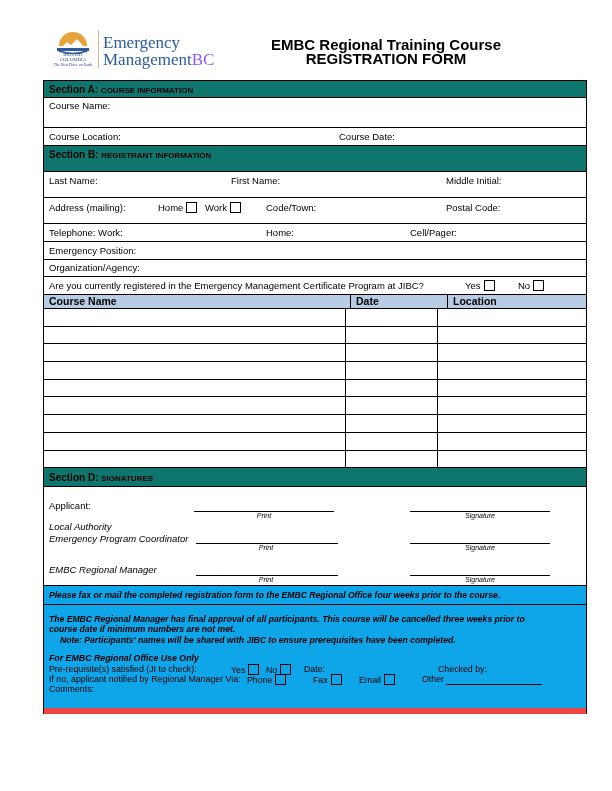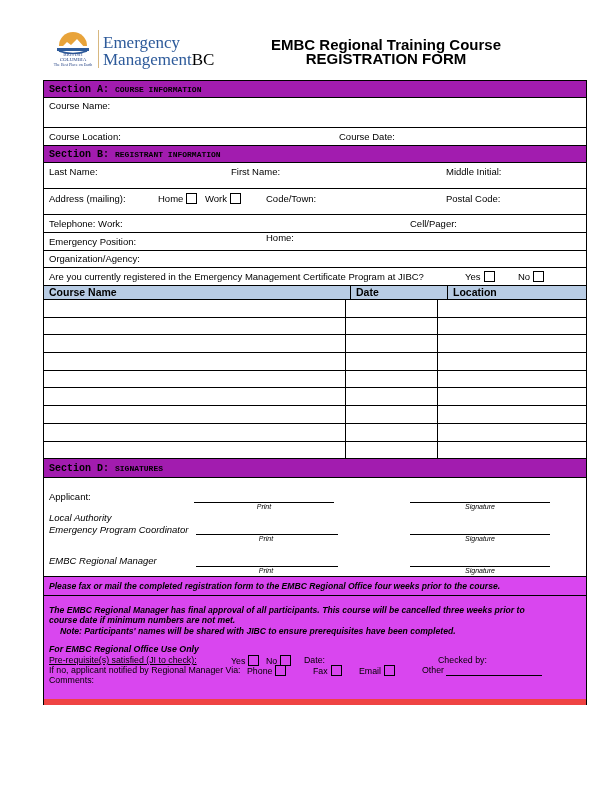--- a/index.html
+++ b/index.html
@@ -3,39 +3,39 @@
 <meta charset="utf-8">
 <style>
   html, body { margin: 0; padding: 0; background: #ffffff; }
   body { width: 612px; height: 791px; position: relative; font-family: "Liberation Sans", sans-serif; color: #000; overflow: hidden; }
   .abs { position: absolute; }
   .logo { left: 48px; top: 24px; width: 170px; height: 50px; }
   .logo .crest { position: absolute; left: 5px; top: 4px; width: 40px; height: 42px; }
   .logo .crest-text { position: absolute; left: 3px; top: 28px; width: 44px; font-family: "Liberation Serif", serif; font-size: 5px; line-height: 5px; text-align: center; color: #2d4a8a; }
   .logo .divider { position: absolute; left: 50px; top: 6px; width: 1px; height: 38px; background: #d8b880; }
   .logo .brand { position: absolute; left: 55px; top: 10px; font-family: "Liberation Serif", serif; font-size: 17px; line-height: 17px; color: #2d5a9a; }
-  .logo .brand .bc { color: #000000; }
+  .logo .brand .bc { color: #8b5cf6; }
   .title { left: 270px; top: 38px; width: 232px; text-align: center; font-weight: bold; font-size: 15px; line-height: 14px; }
 
   .form { left: 43px; top: 80px; width: 542px; border: 1px solid #000; border-bottom: none; }
   .row { position: relative; border-bottom: 1px solid #000; font-size: 9.5px; box-sizing: border-box; }
-  .hdr { background: #a21caf; font-weight: bold; font-size: 10px; font-family: Liberation Mono, monospace; }
+  .hdr { background: #0f766e; font-weight: bold; font-size: 10px; }
   .hdr .sc { font-size: 8px; }
   .row span.t { position: absolute; white-space: nowrap; }
   .cb { display: inline-block; width: 9px; height: 9px; border: 1px solid #000; background: #fff; vertical-align: -2px; margin-left: 3px; }
   .blue .cb { background: transparent; }
   .grid-row { display: flex; border-bottom: 1px solid #000; height: 17.7px; box-sizing: border-box; }
   .grid-row .c1 { width: 301px; border-right: 1px solid #000; }
   .grid-row .c2 { width: 91px; border-right: 1px solid #000; }
   .grid-row .c3 { flex: 1; }
   .grid-row.head { background: #b8cce4; font-weight: bold; font-size: 10.5px; }
   .grid-row.head div { padding-left: 5px; line-height: 16px; }
   .sigline { position: absolute; border-top: 1px solid #000; height: 0; }
   .siglabel { position: absolute; font-size: 7px; font-style: italic; text-align: center; }
-  .note { background: #d946ef; font-style: italic; font-weight: bold; font-size: 8.6px; }
+  .note { background: #0ea5e9; font-style: italic; font-weight: bold; font-size: 8.6px; }
 </style>
 </head>
 <body>
 
 <div class="abs logo">
   <svg class="crest" viewBox="0 0 40 42">
     <path d="M6 18 A14 14 0 0 1 34 18 Z" fill="#e8a33a"></path>
     <path d="M4 20 L36 20 L36 23 L4 23 Z" fill="#2d5a9a"></path>
     <path d="M8 20 L14 14 L18 17 L24 11 L32 20 Z" fill="#ffffff"></path>
     <path d="M6 23 Q20 28 34 23" stroke="#2d5a9a" stroke-width="1.5" fill="none"></path>
@@ -63,38 +63,38 @@
     <span class="t" style="left:5px;top:3px;"><span>Section A: </span><span class="sc">COURSE INFORMATION</span></span>
   </div>
   <div class="row" style="height:30px;">
     <span class="t" style="left:5px;top:2px;">Course Name:</span>
   </div>
   <div class="row" style="height:18px;">
     <span class="t" style="left:5px;top:3px;">Course Location:</span>
     <span class="t" style="left:295px;top:3px;">Course Date:</span>
   </div>
 
-  <div class="row hdr" style="height:17px;">
+  <div class="row hdr" style="height:26px;">
     <span class="t" style="left:5px;top:3px;"><span>Section B: </span><span class="sc">REGISTRANT INFORMATION</span></span>
   </div>
   <div class="row" style="height:26px;">
     <span class="t" style="left:5px;top:3px;">Last Name:</span>
     <span class="t" style="left:187px;top:3px;">First Name:</span>
     <span class="t" style="left:402px;top:3px;">Middle Initial:</span>
   </div>
   <div class="row" style="height:26px;">
     <span class="t" style="left:5px;top:4px;">Address (mailing):</span>
     <span class="t" style="left:114px;top:4px;"><span>Home</span><span class="cb"></span></span>
     <span class="t" style="left:161px;top:4px;"><span>Work</span><span class="cb"></span></span>
     <span class="t" style="left:222px;top:4px;">Code/Town:</span>
     <span class="t" style="left:402px;top:4px;">Postal Code:</span>
   </div>
   <div class="row" style="height:18px;">
     <span class="t" style="left:5px;top:3px;">Telephone: Work:</span>
-    <span class="t" style="left:222px;top:17px;">Home:</span>
+    <span class="t" style="left:222px;top:3px;">Home:</span>
     <span class="t" style="left:366px;top:3px;">Cell/Pager:</span>
   </div>
   <div class="row" style="height:18px;">
     <span class="t" style="left:5px;top:3px;">Emergency Position:</span>
   </div>
   <div class="row" style="height:17px;">
     <span class="t" style="left:5px;top:2px;">Organization/Agency:</span>
   </div>
   <div class="row" style="height:18px;">
     <span class="t" style="left:5px;top:3px;">Are you currently registered in the Emergency Management Certificate Program at JIBC?</span>
@@ -180,21 +180,21 @@
   <div class="row note" style="height:19px;">
     <span class="t" style="left:5px;top:4px;">Please fax or mail the completed registration form to the EMBC Regional Office four weeks prior to the course.</span>
   </div>
   <div class="note" style="position:relative;height:103px;border-bottom:6px solid #ef4444;">
     <span class="t" style="position:absolute;left:5px;top:9px;white-space:nowrap;">The EMBC Regional Manager has final approval of all participants.  This course will be cancelled three weeks prior to</span>
     <span class="t" style="position:absolute;left:5px;top:19px;white-space:nowrap;">course date if minimum numbers are not met.</span>
     <span class="t" style="position:absolute;left:16px;top:30px;white-space:nowrap;">Note:   Participants' names will be shared with JIBC to ensure prerequisites have been completed.</span>
 
     <div class="blue" style="position:absolute;left:0;top:48px;width:100%;font-style:normal;font-weight:normal;font-size:8.8px;">
       <span style="position:absolute;left:5px;top:0;font-weight:bold;font-style:italic;white-space:nowrap;">For EMBC Regional Office Use Only</span>
-      <span style="position:absolute;left:5px;top:11px;white-space:nowrap;text-decoration:underline;">Pre-requisite(s) satisfied (JI to check):</span>
+      <span style="position:absolute;left:5px;top:11px;white-space:nowrap;">Pre-requisite(s) satisfied (JI to check):</span>
       <span style="position:absolute;left:187px;top:11px;white-space:nowrap;"><span>Yes</span><span class="cb"></span></span>
       <span style="position:absolute;left:222px;top:11px;white-space:nowrap;"><span>No</span><span class="cb"></span></span>
       <span style="position:absolute;left:260px;top:11px;white-space:nowrap;">Date:</span>
       <span style="position:absolute;left:394px;top:11px;white-space:nowrap;">Checked by:</span>
       <span style="position:absolute;left:5px;top:21px;white-space:nowrap;">If no, applicant notified by Regional Manager Via:</span>
       <span style="position:absolute;left:203px;top:21px;white-space:nowrap;"><span>Phone</span><span class="cb"></span></span>
       <span style="position:absolute;left:269px;top:21px;white-space:nowrap;"><span>Fax</span><span class="cb"></span></span>
       <span style="position:absolute;left:315px;top:21px;white-space:nowrap;"><span>Email</span><span class="cb"></span></span>
       <span style="position:absolute;left:378px;top:21px;white-space:nowrap;">Other</span>
       <div style="position:absolute;left:402px;top:31px;width:96px;border-top:1px solid #000;"></div>

